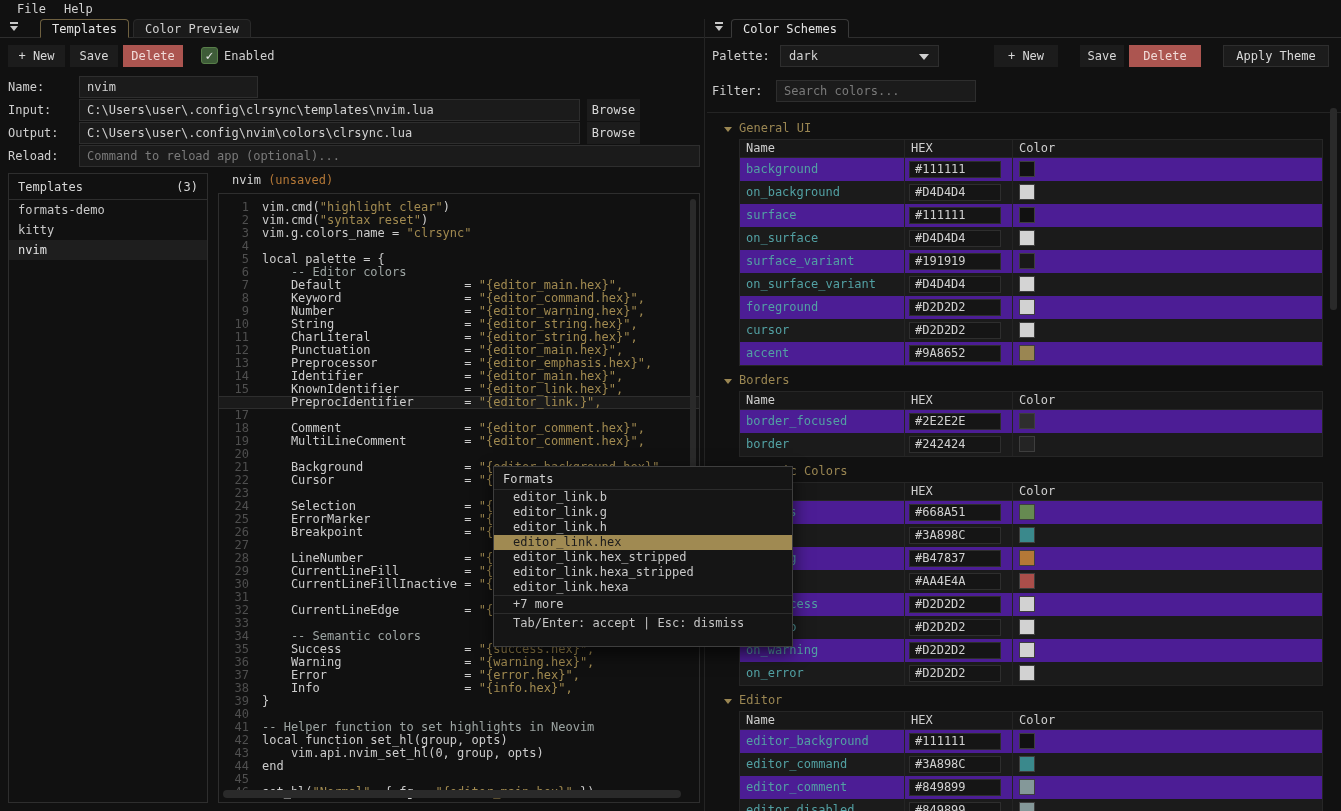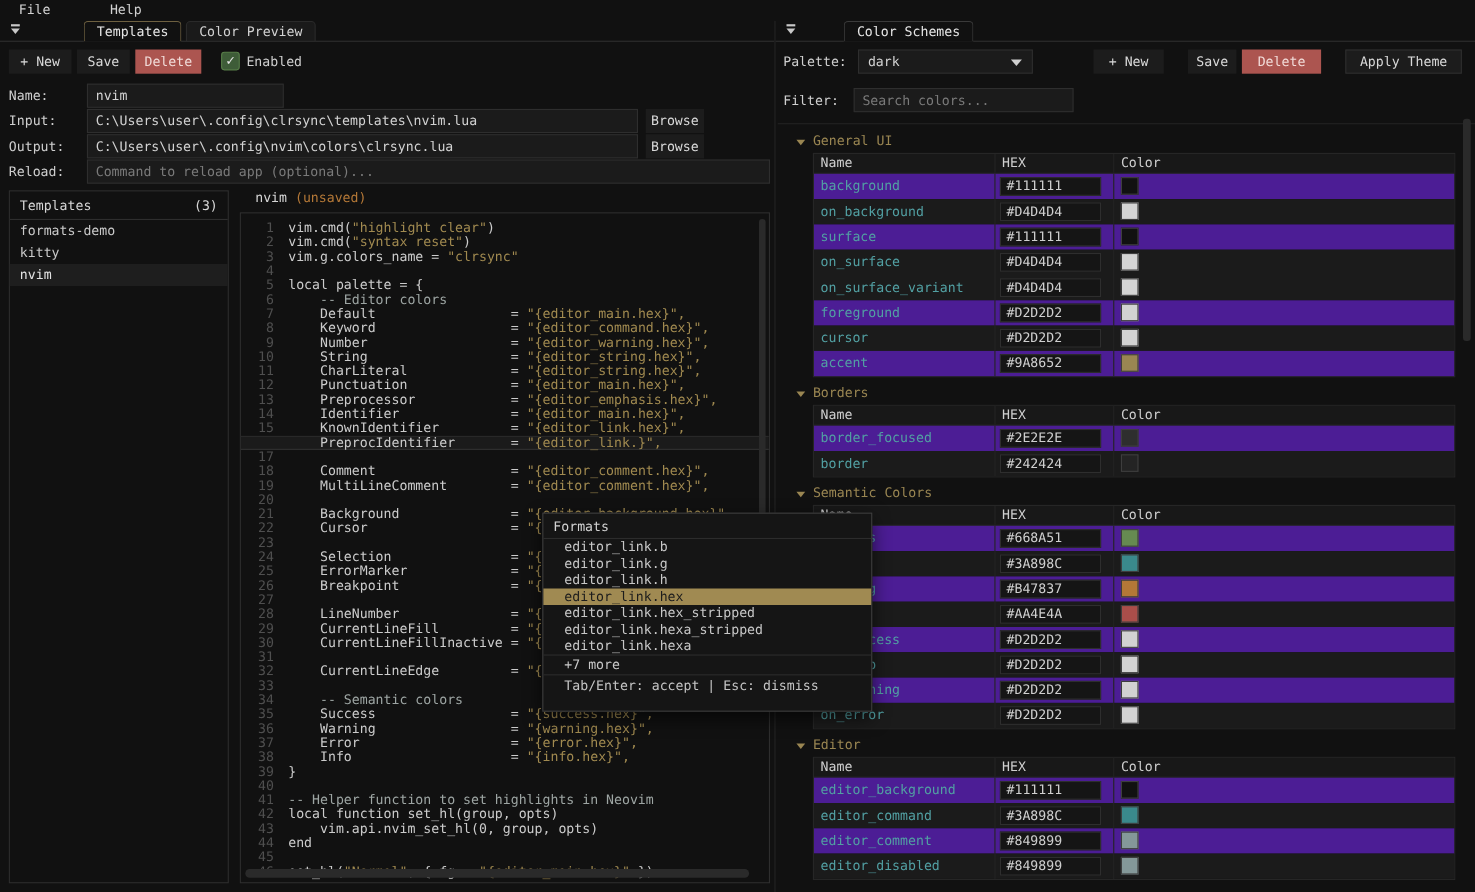--- a/index.html
+++ b/index.html
@@ -1,18 +1,18 @@
 <!DOCTYPE html>
 <html><head>
 <meta charset="utf-8">
 <style>
   html,body{margin:0;padding:0;background:#0b0b0b;}
   .app{position:relative;width:1341px;height:811px;background:#111111;overflow:hidden;
        font-family:"DejaVu Sans Mono","Liberation Mono",monospace;font-size:12px;color:#D2D2D2;}
-  .abs{position:absolute;gap:36px;}
+  .abs{position:absolute;}
   
   .menubar{left:0;top:0;width:1341px;height:19px;display:flex;align-items:center;padding-left:8px;box-sizing:border-box;}
   .menu-item{padding:0 9px;line-height:19px;color:#D2D2D2;cursor:default;}
   
   .strip{height:19px;border-bottom:1px solid #2E2E2E;display:flex;align-items:flex-end;box-sizing:content-box;}
   .strip-left{left:0;top:18px;width:704px;}
   .strip-right{left:705px;top:18px;width:636px;}
   .collapse-icon{width:12px;height:12px;margin:0 6px 4px 8px;position:relative;}
   .collapse-icon .bar{position:absolute;left:2px;top:1px;width:8px;height:2px;background:#C8C8C8;}
   .collapse-icon .tri{position:absolute;left:2px;top:5px;width:0;height:0;border-left:4px solid transparent;border-right:4px solid transparent;border-top:5px solid #C8C8C8;}
@@ -247,20 +247,25 @@
         <div class="trow even">
           <div class="cell c-name">surface</div>
           <div class="cell c-hex"><div class="hexbox">#111111</div></div>
           <div class="cell c-color"><div class="swatch" style="background: rgb(17, 17, 17);"></div></div>
         </div>
         <div class="trow odd">
           <div class="cell c-name">on_surface</div>
           <div class="cell c-hex"><div class="hexbox">#D4D4D4</div></div>
           <div class="cell c-color"><div class="swatch" style="background: rgb(212, 212, 212);"></div></div>
         </div>
+        <div class="trow even">
+          <div class="cell c-name">surface_variant</div>
+          <div class="cell c-hex"><div class="hexbox">#191919</div></div>
+          <div class="cell c-color"><div class="swatch" style="background: rgb(25, 25, 25);"></div></div>
+        </div>
         <div class="trow odd">
           <div class="cell c-name">on_surface_variant</div>
           <div class="cell c-hex"><div class="hexbox">#D4D4D4</div></div>
           <div class="cell c-color"><div class="swatch" style="background: rgb(212, 212, 212);"></div></div>
         </div>
         <div class="trow even">
           <div class="cell c-name">foreground</div>
           <div class="cell c-hex"><div class="hexbox">#D2D2D2</div></div>
           <div class="cell c-color"><div class="swatch" style="background: rgb(210, 210, 210);"></div></div>
         </div>

